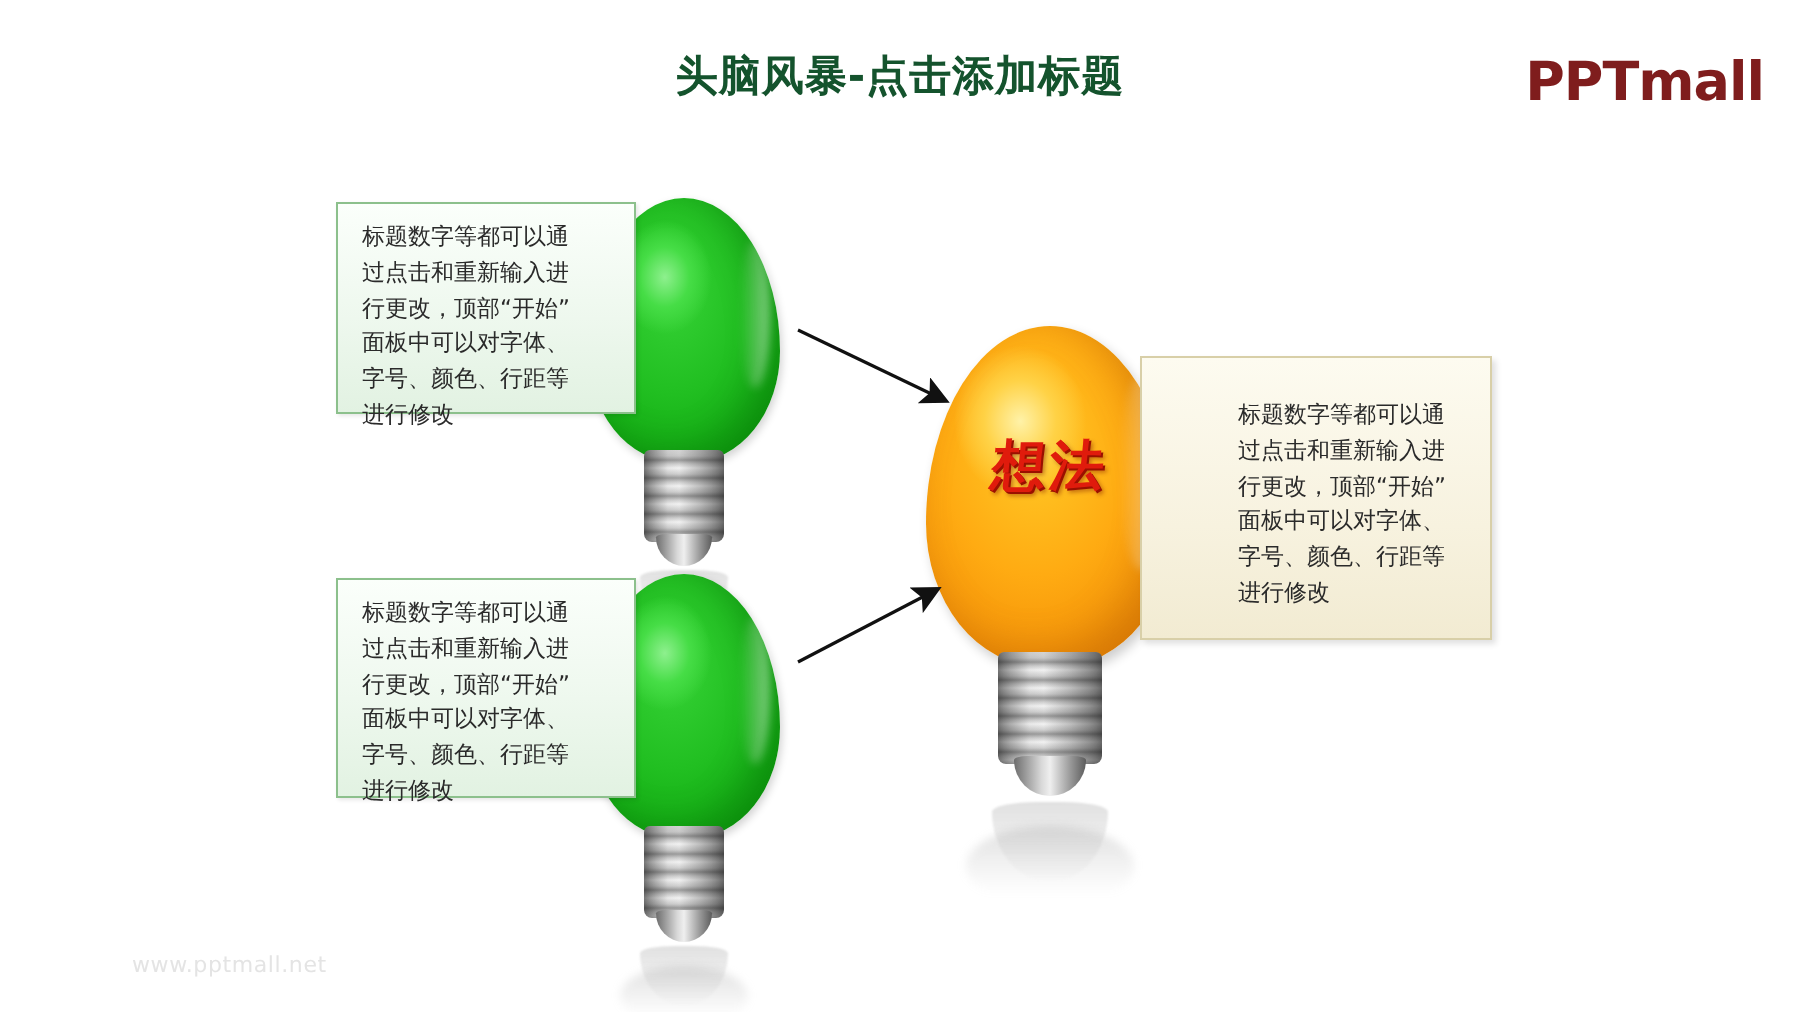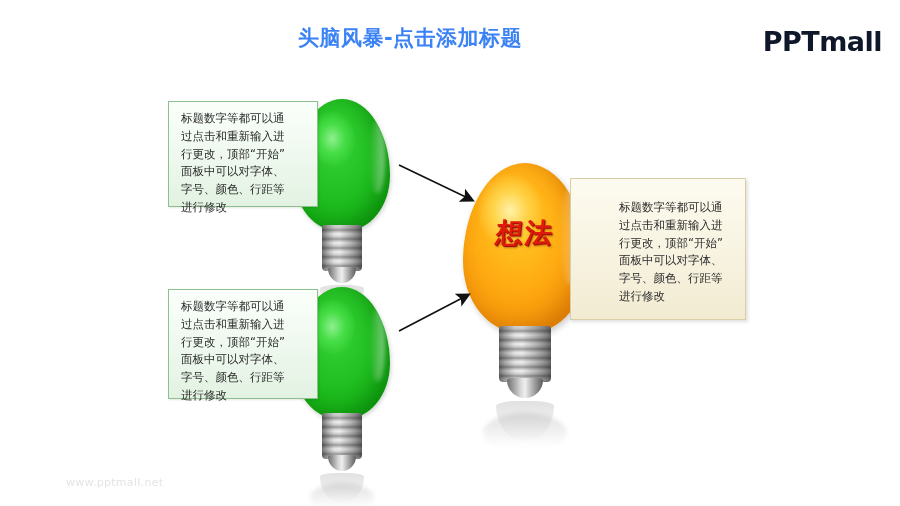--- a/index.html
+++ b/index.html
@@ -7,31 +7,31 @@
     width:900px;height:506px;
     background:#ffffff;
     font-family:"DejaVu Sans","Liberation Sans",sans-serif;
     overflow:hidden;
     position:relative;
   }
   .slide{position:absolute;inset:0;background:#fff;}
 
   
   .title{
-    position:absolute;left:0;top:24px;width:820px;
+    position:absolute;left:0;top:24px;width:900px;
     text-align:center;
-    font-size:21px;font-weight:bold;color:#3b82f6;
+    font-size:21px;font-weight:bold;color:#14532d;
     letter-spacing:.5px;
     font-family:"DejaVu Sans","Liberation Sans",sans-serif;
   }
 
   
   .logo{
     position:absolute;right:18px;top:26px;
-    font-size:27px;font-weight:bold;color:#0f172a;
+    font-size:27px;font-weight:bold;color:#7f1d1d;
     letter-spacing:-.5px;
     font-family:"DejaVu Sans","Liberation Sans",sans-serif;
     user-select:none;
   }
   
   .footer{
     position:absolute;left:66px;top:476px;
     font-size:11px;color:#e4e4e4;letter-spacing:.3px;
     font-family:"DejaVu Sans","Liberation Sans",sans-serif;
   }

